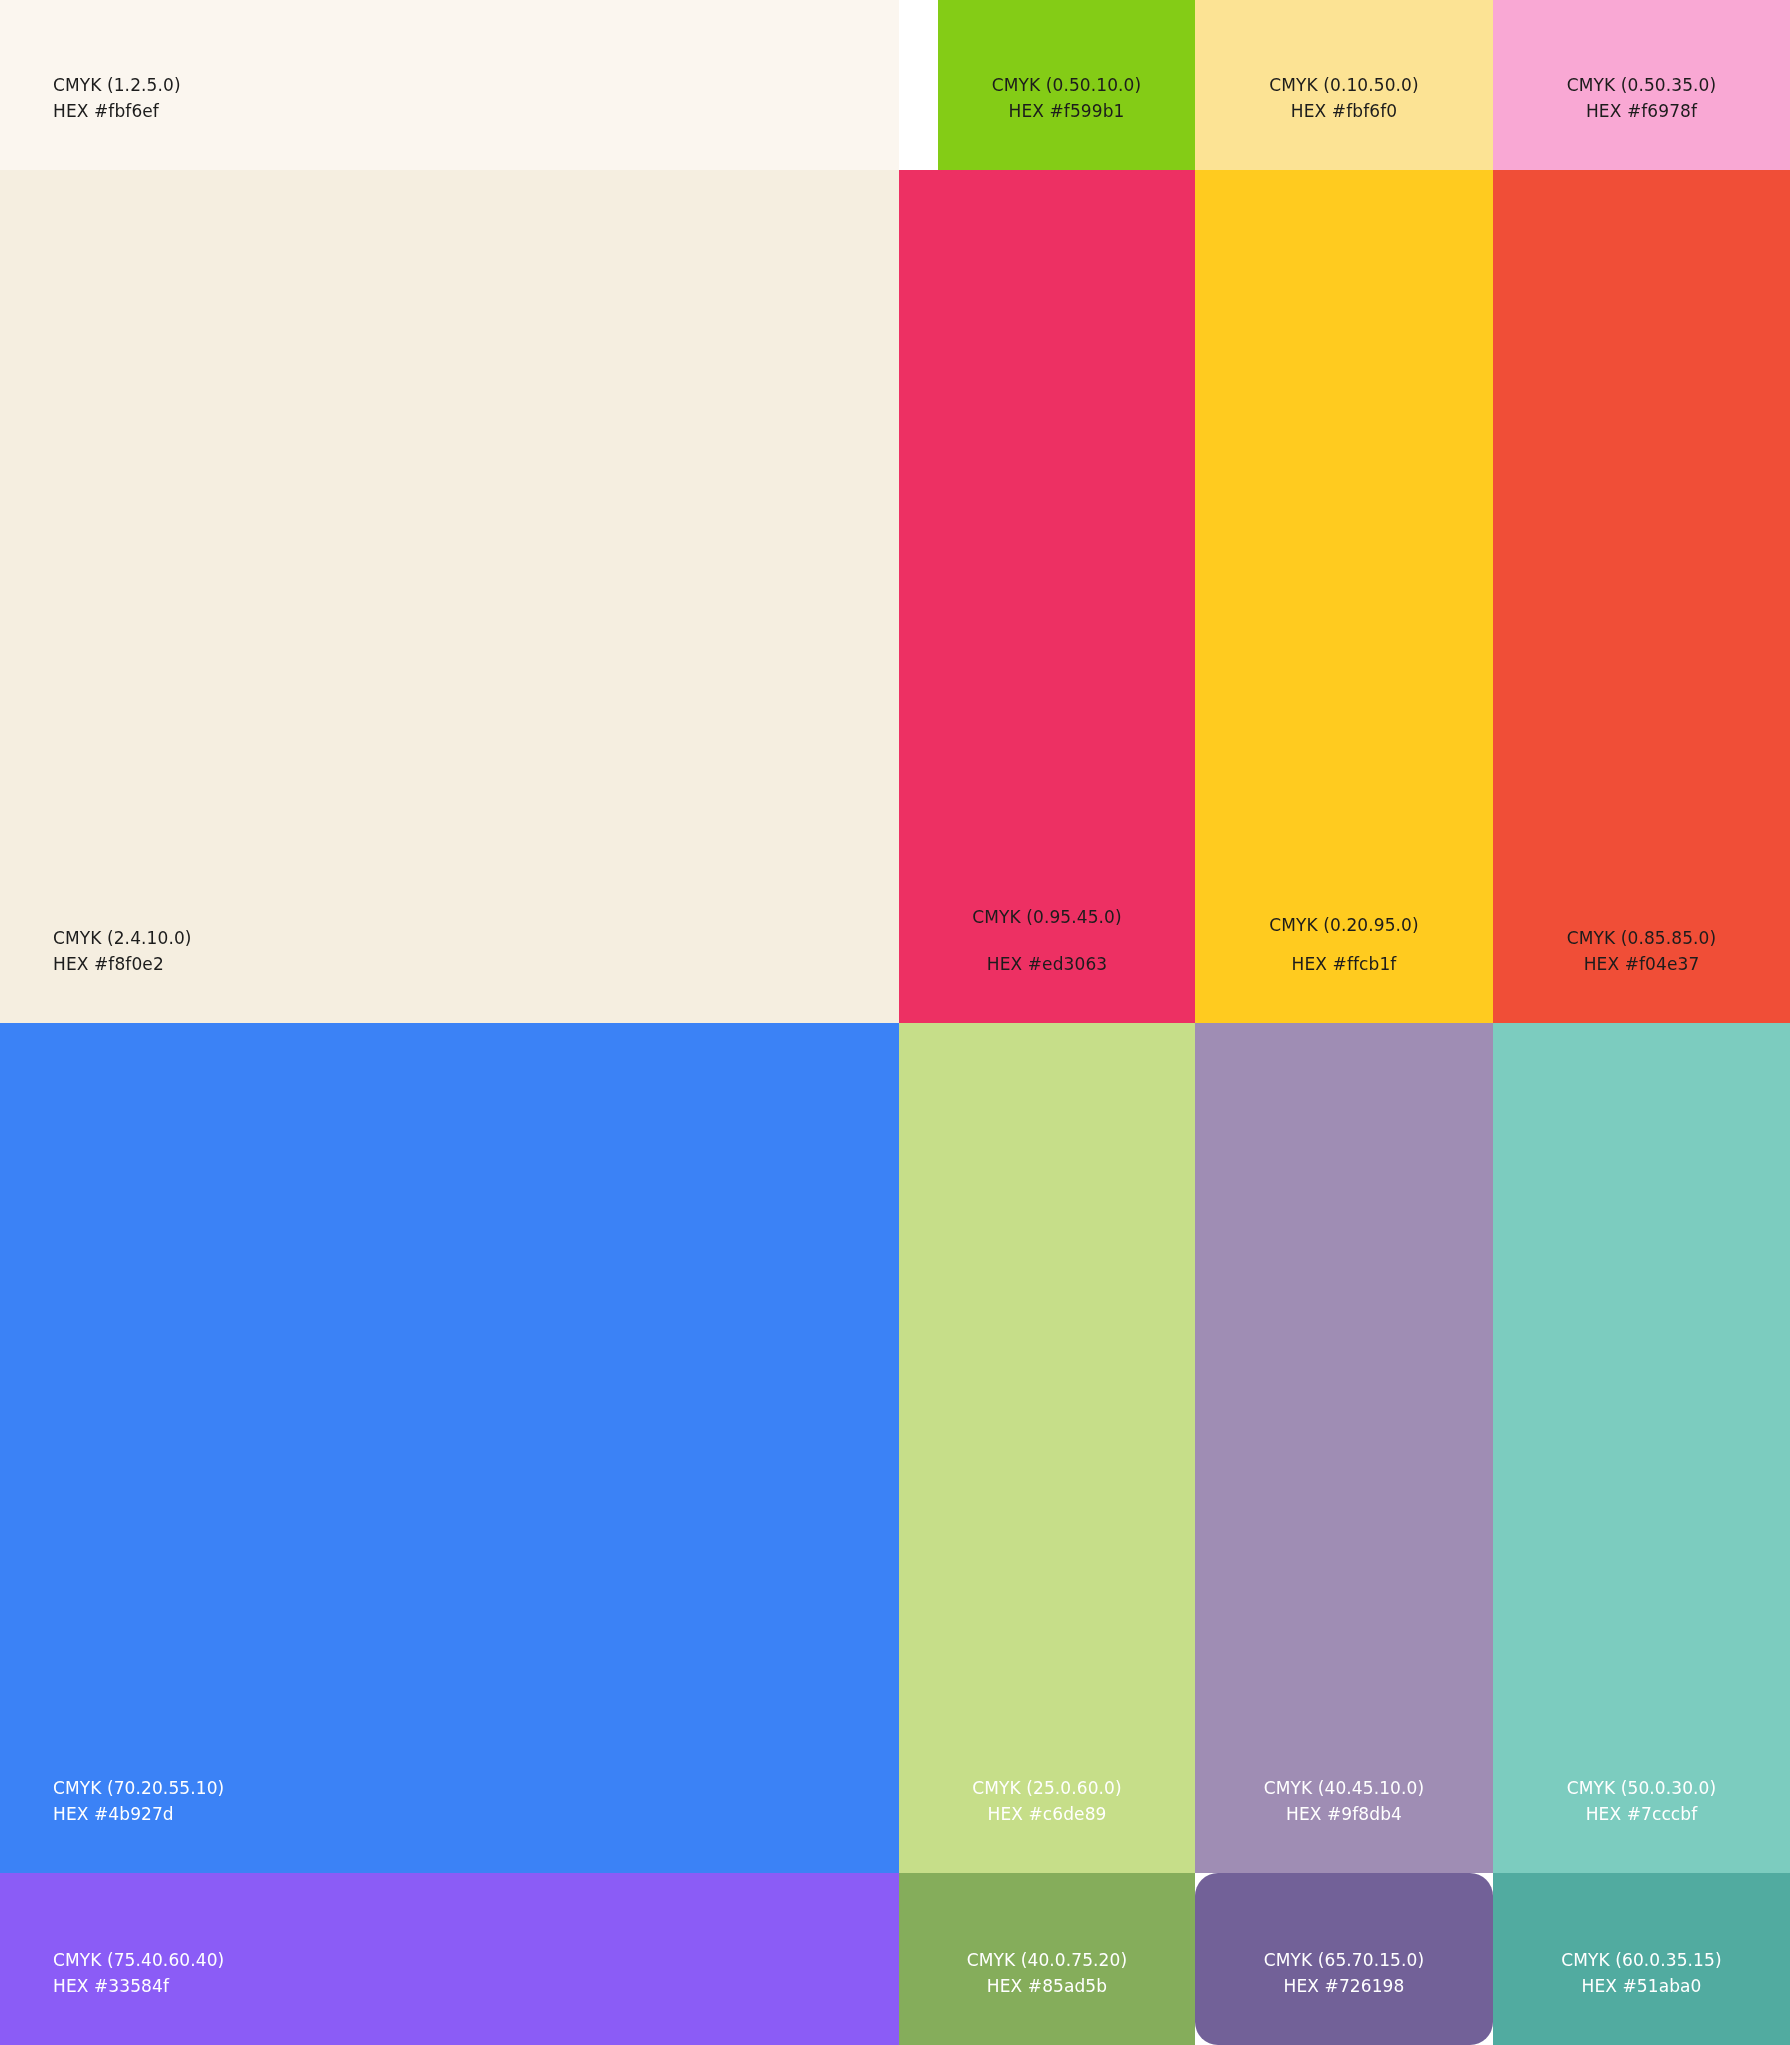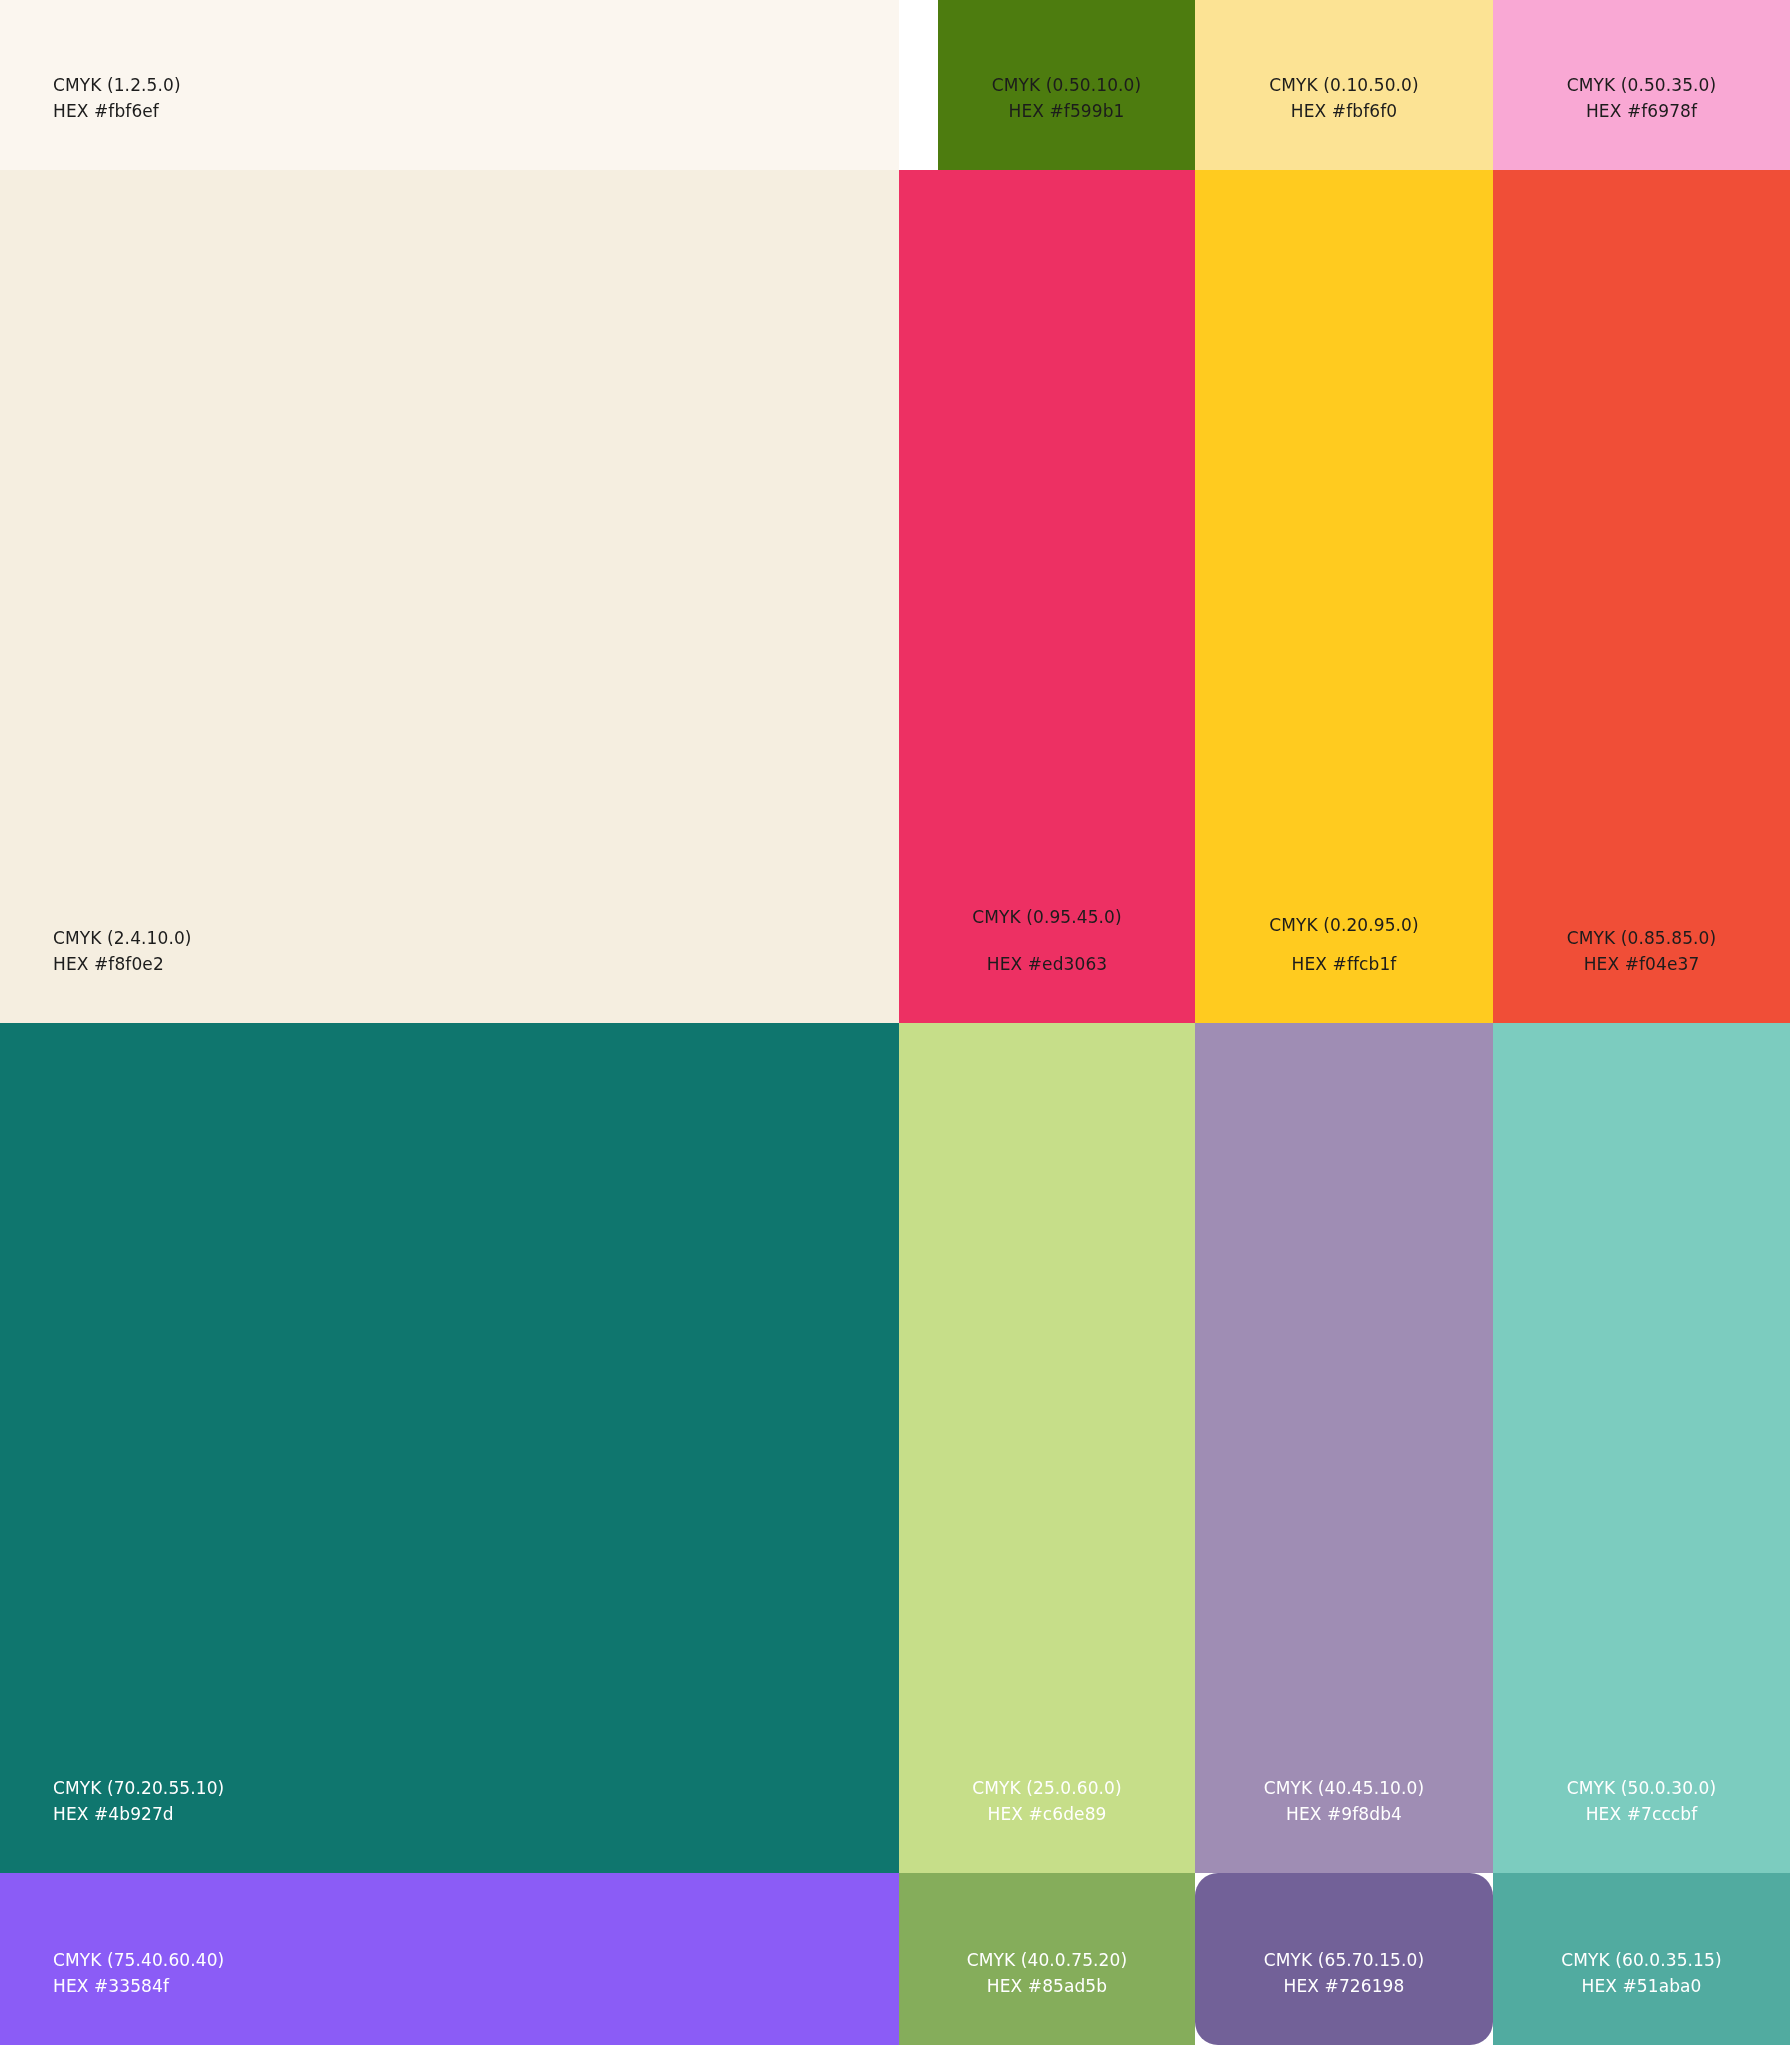--- a/index.html
+++ b/index.html
@@ -47,21 +47,21 @@
   .label-light { color: #ffffff; }
 </style>
 </head>
 <body>
 
 <div id="palette">
     <div class="swatch wide" style="background: rgb(251, 246, 239);">
       <div class="label label-dark">CMYK (1.2.5.0)</div>
       <div class="label label-dark">HEX #fbf6ef</div>
     </div>
-    <div class="swatch narrow" style="background: #4d7c0f; margin-left: 39px;">
+    <div class="swatch narrow" style="background: #84cc16; margin-left: 39px;">
       <div class="label label-dark">CMYK (0.50.10.0)</div>
       <div class="label label-dark">HEX #f599b1</div>
     </div>
     <div class="swatch narrow" style="background: rgb(252, 227, 148);">
       <div class="label label-dark">CMYK (0.10.50.0)</div>
       <div class="label label-dark">HEX #fbf6f0</div>
     </div>
     <div class="swatch narrow" style="background: #f9a8d4;">
       <div class="label label-dark">CMYK (0.50.35.0)</div>
       <div class="label label-dark">HEX #f6978f</div>
@@ -75,21 +75,21 @@
       <div class="label label-dark">HEX #ed3063</div>
     </div>
     <div class="swatch narrow" style="background: rgb(255, 203, 31); gap: 13px;">
       <div class="label label-dark">CMYK (0.20.95.0)</div>
       <div class="label label-dark">HEX #ffcb1f</div>
     </div>
     <div class="swatch narrow" style="background: rgb(240, 78, 55);">
       <div class="label label-dark">CMYK (0.85.85.0)</div>
       <div class="label label-dark">HEX #f04e37</div>
     </div>
-    <div class="swatch wide" style="background: #0f766e;">
+    <div class="swatch wide" style="background: #3b82f6;">
       <div class="label label-light">CMYK (70.20.55.10)</div>
       <div class="label label-light">HEX #4b927d</div>
     </div>
     <div class="swatch narrow" style="background: rgb(198, 222, 137);">
       <div class="label label-light">CMYK (25.0.60.0)</div>
       <div class="label label-light">HEX #c6de89</div>
     </div>
     <div class="swatch narrow" style="background: rgb(159, 141, 180);">
       <div class="label label-light">CMYK (40.45.10.0)</div>
       <div class="label label-light">HEX #9f8db4</div>

